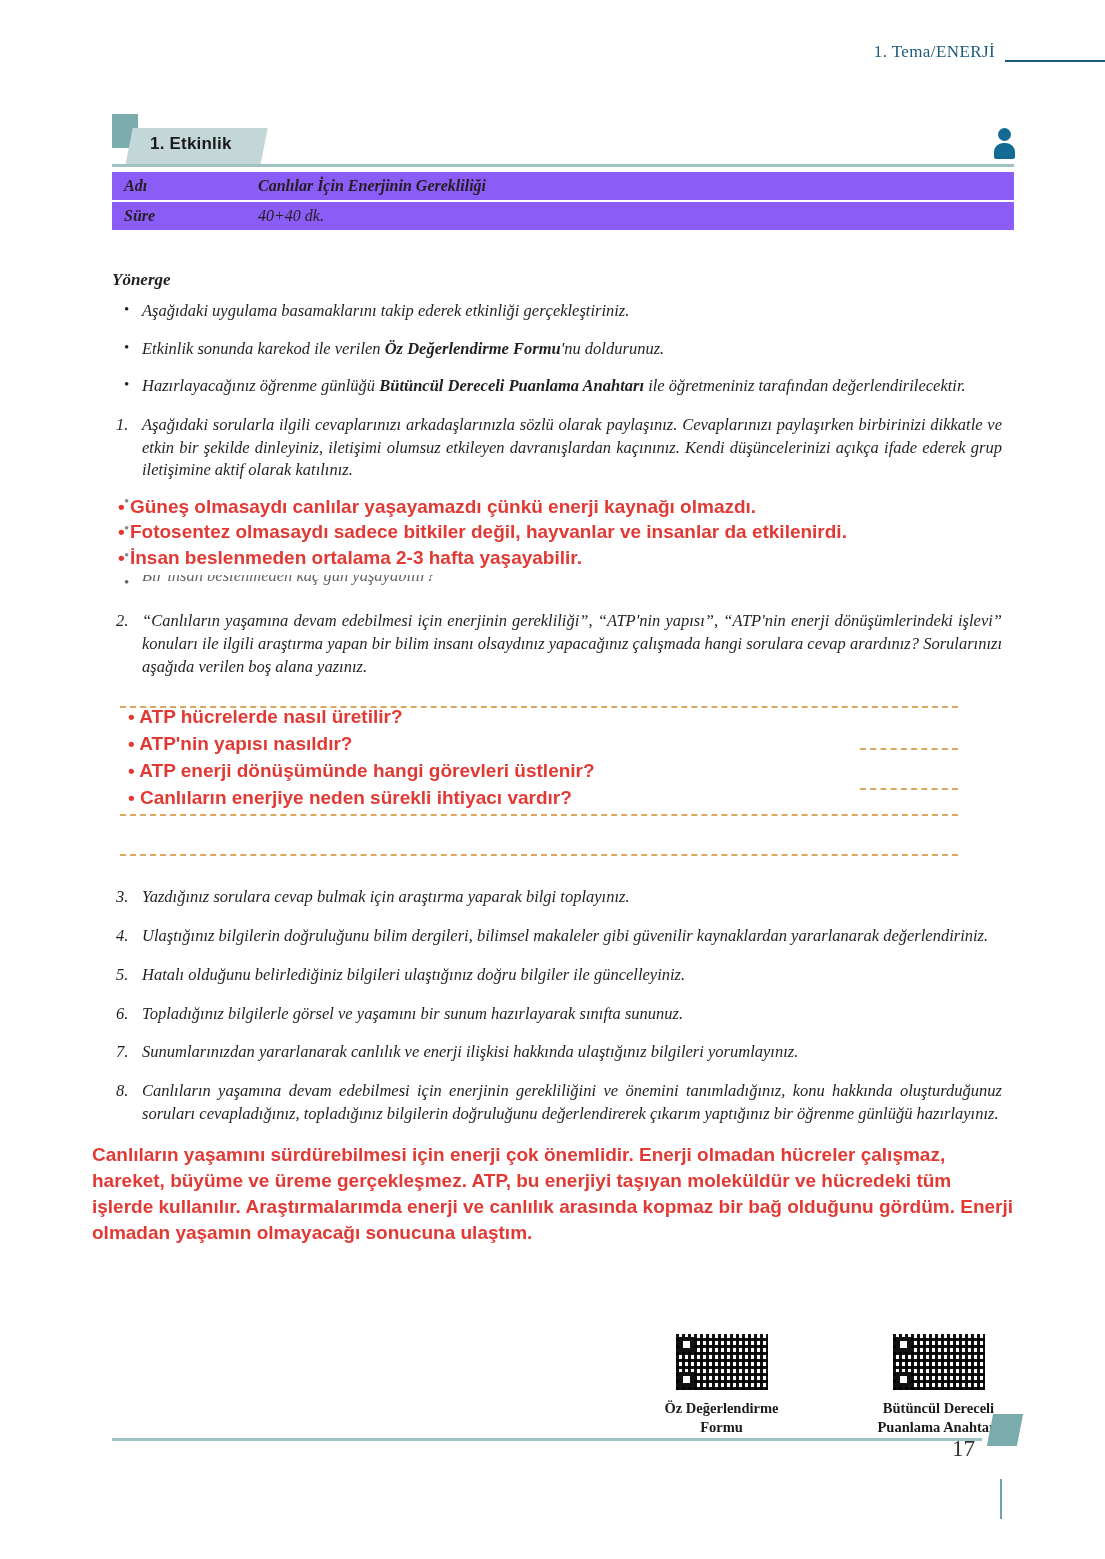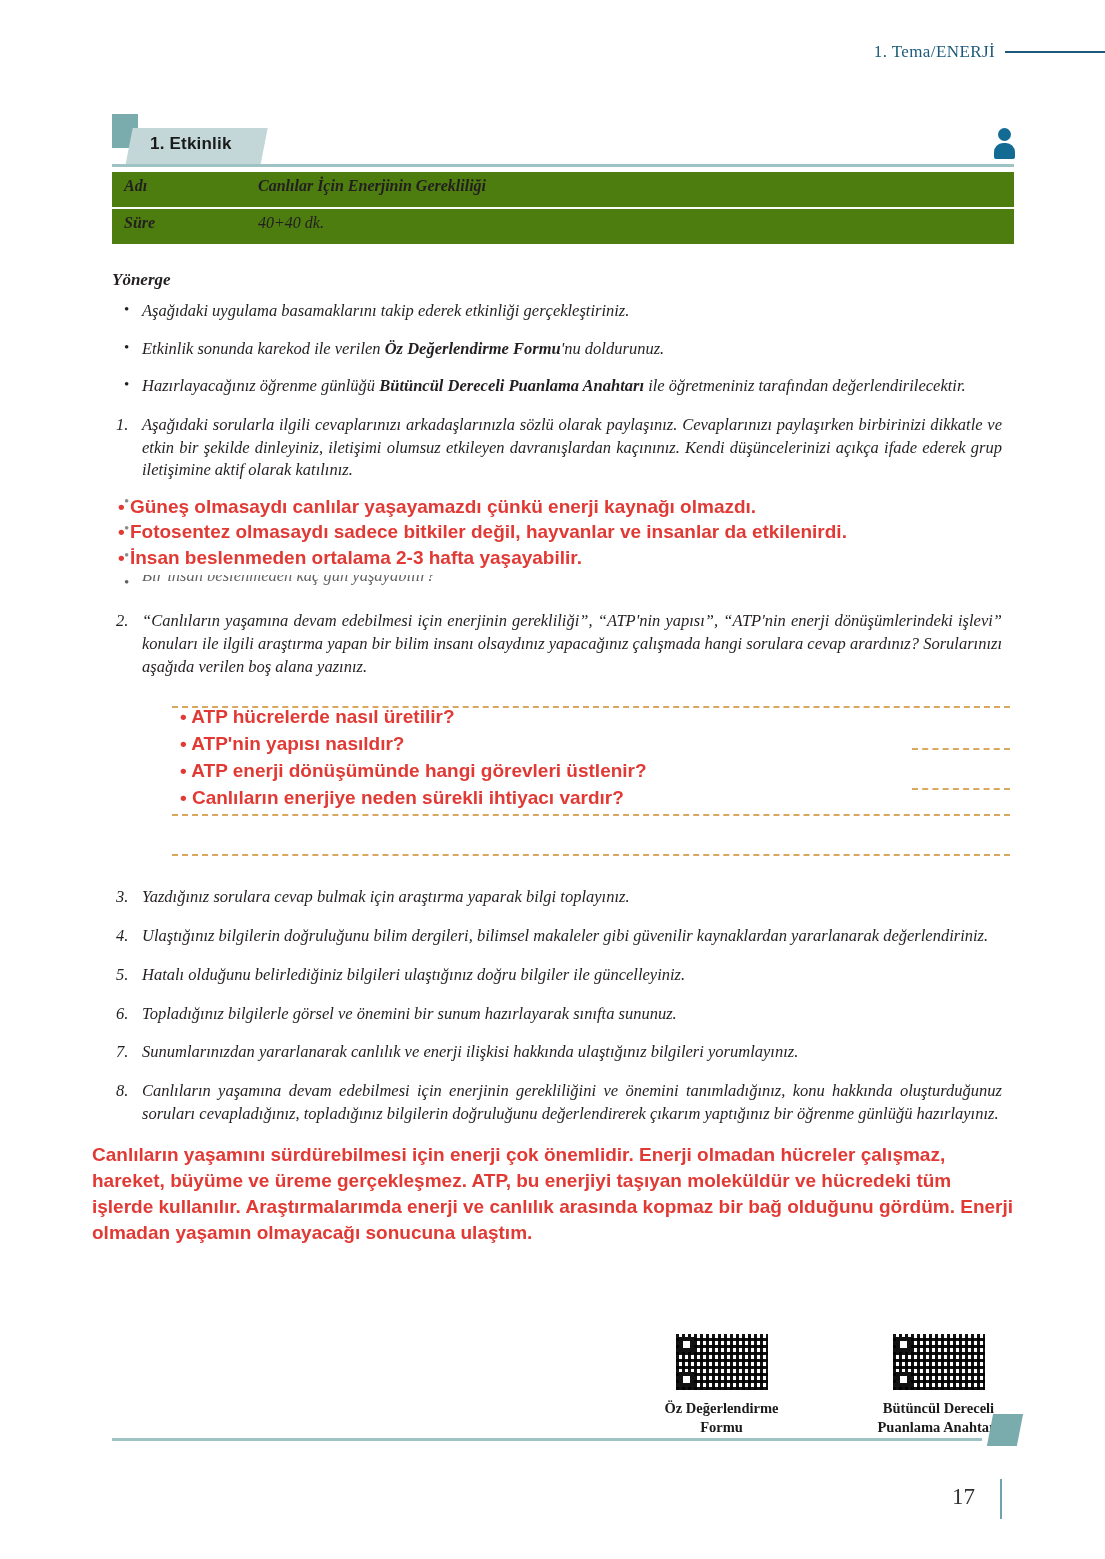--- a/index.html
+++ b/index.html
@@ -15,21 +15,21 @@
     color: #231f20;
     overflow: hidden;
   }
 
   
   .page-header {
     position: absolute;
     top: 42px;
     right: 0px;
     display: flex;
-    align-items: center;
+    align-items: flex-end;
     gap: 10px;
   }
   .page-header .tema-label {
     font-family: "Liberation Serif", serif;
     font-size: 17px;
     color: #1b5a7a;
     letter-spacing: 0.4px;
     white-space: nowrap;
   }
   .page-header .tema-rule {
@@ -113,22 +113,22 @@
   
   .info-table {
     position: absolute;
     left: 112px;
     top: 172px;
     width: 902px;
     border-collapse: collapse;
     background: #d8e6e6;
   }
   .info-table td {
-    background: #4d7c0f;
-    padding: 5px 0 12px 12px;
+    background: #8b5cf6;
+    padding: 5px 0 5px 12px;
     font-family: "Liberation Serif", serif;
     font-size: 16px;
     border-bottom: 2px solid #ffffff;
     vertical-align: middle;
   }
   .info-table tr:last-child td { border-bottom: none; }
   .info-table td.label {
     width: 122px;
     font-weight: bold;
     font-style: italic;
@@ -253,21 +253,21 @@
     font-weight: bold;
     font-size: 19px;
     color: #e13a35;
     line-height: 1.33;
     white-space: nowrap;
   }
 
   
   .answer-box {
     position: relative;
-    margin-left: 72px;
+    margin-left: 20px;
     margin-top: 18px;
     width: 838px;
     height: 160px;
   }
   .dotline {
     position: absolute;
     left: 0;
     width: 838px;
     border-top: 2px dashed #d9a760;
     height: 0;
@@ -355,21 +355,21 @@
     left: 990px;
     top: 1414px;
     width: 30px;
     height: 32px;
     background: #7aabad;
     transform: skewX(-11deg);
   }
   .page-number {
     position: absolute;
     left: 952px;
-    top: 1484px;
+    top: 1436px;
     font-family: "Liberation Serif", serif;
     font-size: 23px;
     color: #333;
   }
   .page-number-bar {
     position: absolute;
     left: 1000px;
     top: 1479px;
     width: 2px;
     height: 40px;
@@ -453,21 +453,21 @@
       <div class="red-answer">• ATP'nin yapısı nasıldır?</div>
       <div class="red-answer">• ATP enerji dönüşümünde hangi görevleri üstlenir?</div>
       <div class="red-answer">• Canlıların enerjiye neden sürekli ihtiyacı vardır?</div>
     </div>
   </div>
 
   <ol class="numbered" style="counter-reset:item 2; margin-top:30px;">
     <li>Yazdığınız sorulara cevap bulmak için araştırma yaparak bilgi toplayınız.</li>
     <li>Ulaştığınız bilgilerin doğruluğunu bilim dergileri, bilimsel makaleler gibi güvenilir kaynaklardan yararlanarak değerlendiriniz.</li>
     <li>Hatalı olduğunu belirlediğiniz bilgileri ulaştığınız doğru bilgiler ile güncelleyiniz.</li>
-    <li>Topladığınız bilgilerle görsel ve önemini bir sunum hazırlayarak sınıfta sununuz.</li>
+    <li>Topladığınız bilgilerle görsel ve yaşamını bir sunum hazırlayarak sınıfta sununuz.</li>
     <li>Sunumlarınızdan yararlanarak canlılık ve enerji ilişkisi hakkında ulaştığınız bilgileri yorumlayınız.</li>
     <li>Canlıların yaşamına devam edebilmesi için enerjinin gerekliliğini ve önemini tanımladığınız, konu hakkında oluşturduğunuz soruları cevapladığınız, topladığınız bilgilerin doğruluğunu değerlendirerek çıkarım yaptığınız bir öğrenme günlüğü hazırlayınız.</li>
   </ol>
 
   <div class="conclusion">Canlıların yaşamını sürdürebilmesi için enerji çok önemlidir. Enerji olmadan hücreler çalışmaz, hareket, büyüme ve üreme gerçekleşmez. ATP, bu enerjiyi taşıyan moleküldür ve hücredeki tüm işlerde kullanılır. Araştırmalarımda enerji ve canlılık arasında kopmaz bir bağ olduğunu gördüm. Enerji olmadan yaşamın olmayacağı sonucuna ulaştım.</div>
 </div>
 
 <div class="qr-row">
   <div class="qr-item">
     <div class="qr-img"></div>

